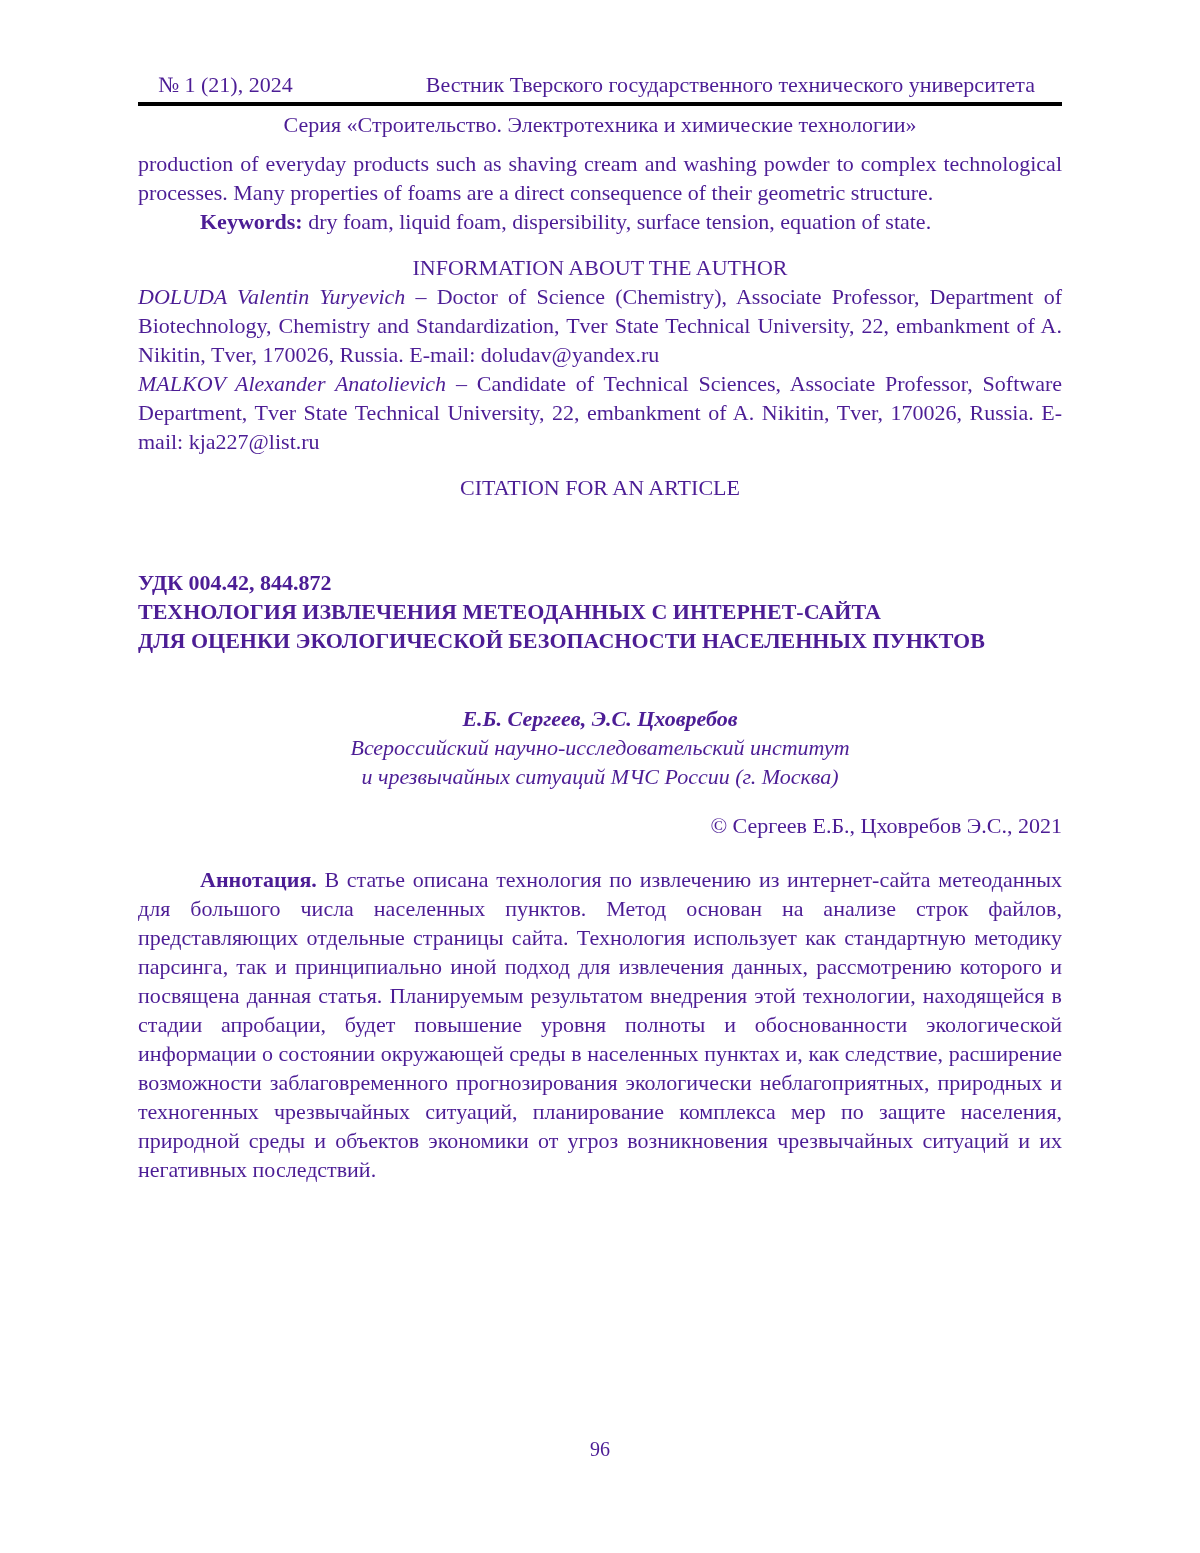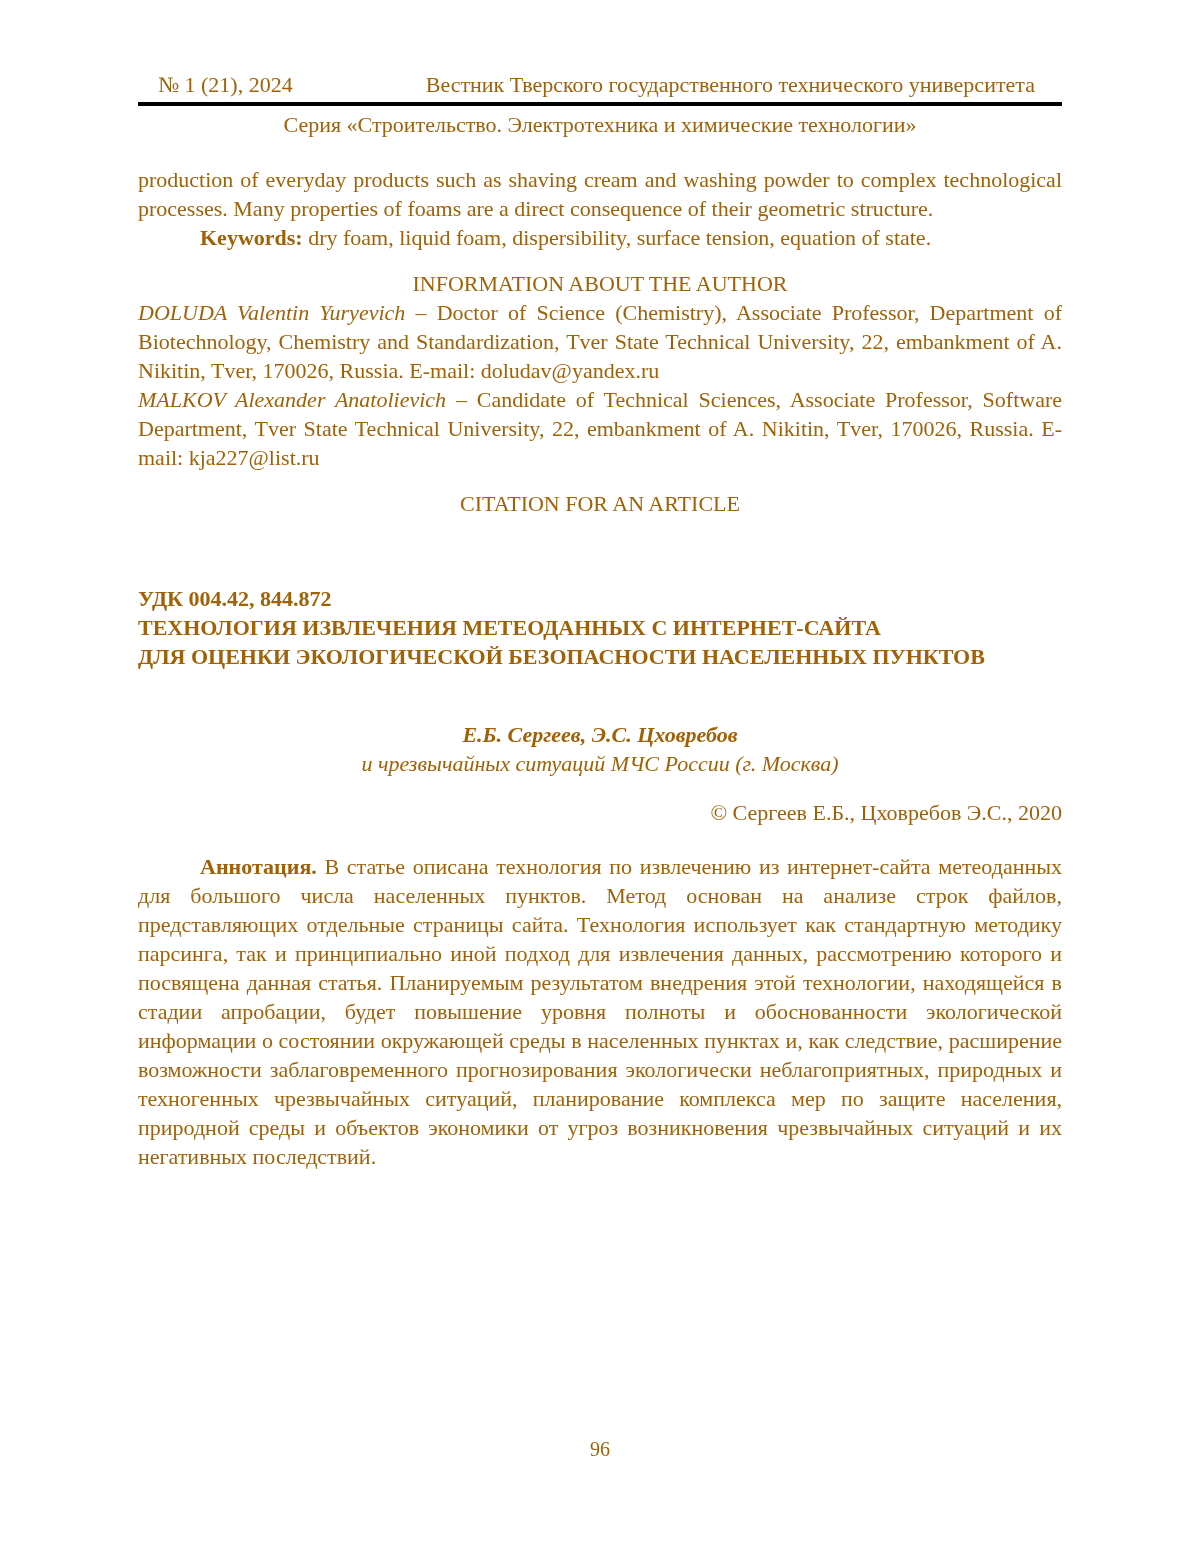--- a/index.html
+++ b/index.html
@@ -1,21 +1,21 @@
 <!DOCTYPE html>
 <html><head>
 <meta charset="utf-8">
 <style>
   html, body { margin: 0; padding: 0; background: #ffffff; }
   .page {
     position: relative;
     width: 1200px;
     height: 1553px;
     background: #ffffff;
-    color: #a16207;
+    color: #4c1d95;
     font-family: "Liberation Serif", "DejaVu Serif", serif;
     font-size: 22px;
     overflow: hidden;
   }
   .content {
     position: absolute;
     left: 138px;
     top: 0;
     width: 924px;
   }
@@ -27,21 +27,21 @@
     border-bottom: 4px solid #000000;
     line-height: 29px;
   }
   .issue { white-space: nowrap; padding-left: 20px; }
   .journal { flex: 1; text-align: center; padding-left: 106px; }
   .series { text-align: center; line-height: 29px; margin-top: 4px; }
 
   p, .para, .line { margin: 0; line-height: 29px; }
   .para { text-align: justify; }
   .indent { text-indent: 62px; }
-  .first-para { margin-top: 26px; }
+  .first-para { margin-top: 10px; }
   .section-heading {
     text-align: center;
     font-weight: normal;
     line-height: 29px;
     margin-top: 17px;
   }
   .name-italic { font-style: italic; }
   .udc { font-weight: bold; margin-top: 66px; line-height: 29px; }
   .article-title {
     text-align: left;
@@ -98,23 +98,24 @@
     <div class="udc">УДК 004.42, 844.872</div>
 
     <div class="article-title">
       <div class="line">ТЕХНОЛОГИЯ ИЗВЛЕЧЕНИЯ МЕТЕОДАННЫХ С ИНТЕРНЕТ-САЙТА</div>
       <div class="line">ДЛЯ ОЦЕНКИ ЭКОЛОГИЧЕСКОЙ БЕЗОПАСНОСТИ НАСЕЛЕННЫХ ПУНКТОВ</div>
     </div>
 
     <div class="article-authors">Е.Б. Сергеев, Э.С. Цховребов</div>
 
     <div class="affiliation">
+      <div class="line">Всероссийский научно-исследовательский институт</div>
       <div class="line">и чрезвычайных ситуаций МЧС России (г. Москва)</div>
     </div>
 
-    <div class="copyright">© Сергеев Е.Б., Цховребов Э.С., 2020</div>
+    <div class="copyright">© Сергеев Е.Б., Цховребов Э.С., 2021</div>
 
     <p class="para indent abstract"><b>Аннотация.</b><span> В статье описана технология по извлечению из интернет-сайта метеоданных для большого числа населенных пунктов. Метод основан на анализе строк файлов, представляющих отдельные страницы сайта. Технология использует как стандартную методику парсинга, так и принципиально иной подход для извлечения данных, рассмотрению которого и посвящена данная статья. Планируемым результатом внедрения этой технологии, находящейся в стадии апробации, будет повышение уровня полноты и обоснованности экологической информации о состоянии окружающей среды в населенных пунктах и, как следствие, расширение возможности заблаговременного прогнозирования экологически неблагоприятных, природных и техногенных чрезвычайных ситуаций, планирование комплекса мер по защите населения, природной среды и объектов экономики от угроз возникновения чрезвычайных ситуаций и их негативных последствий.</span></p>
 
   </div>
 
   <div class="page-number">96</div>
 </div>
 
 </body></html>

